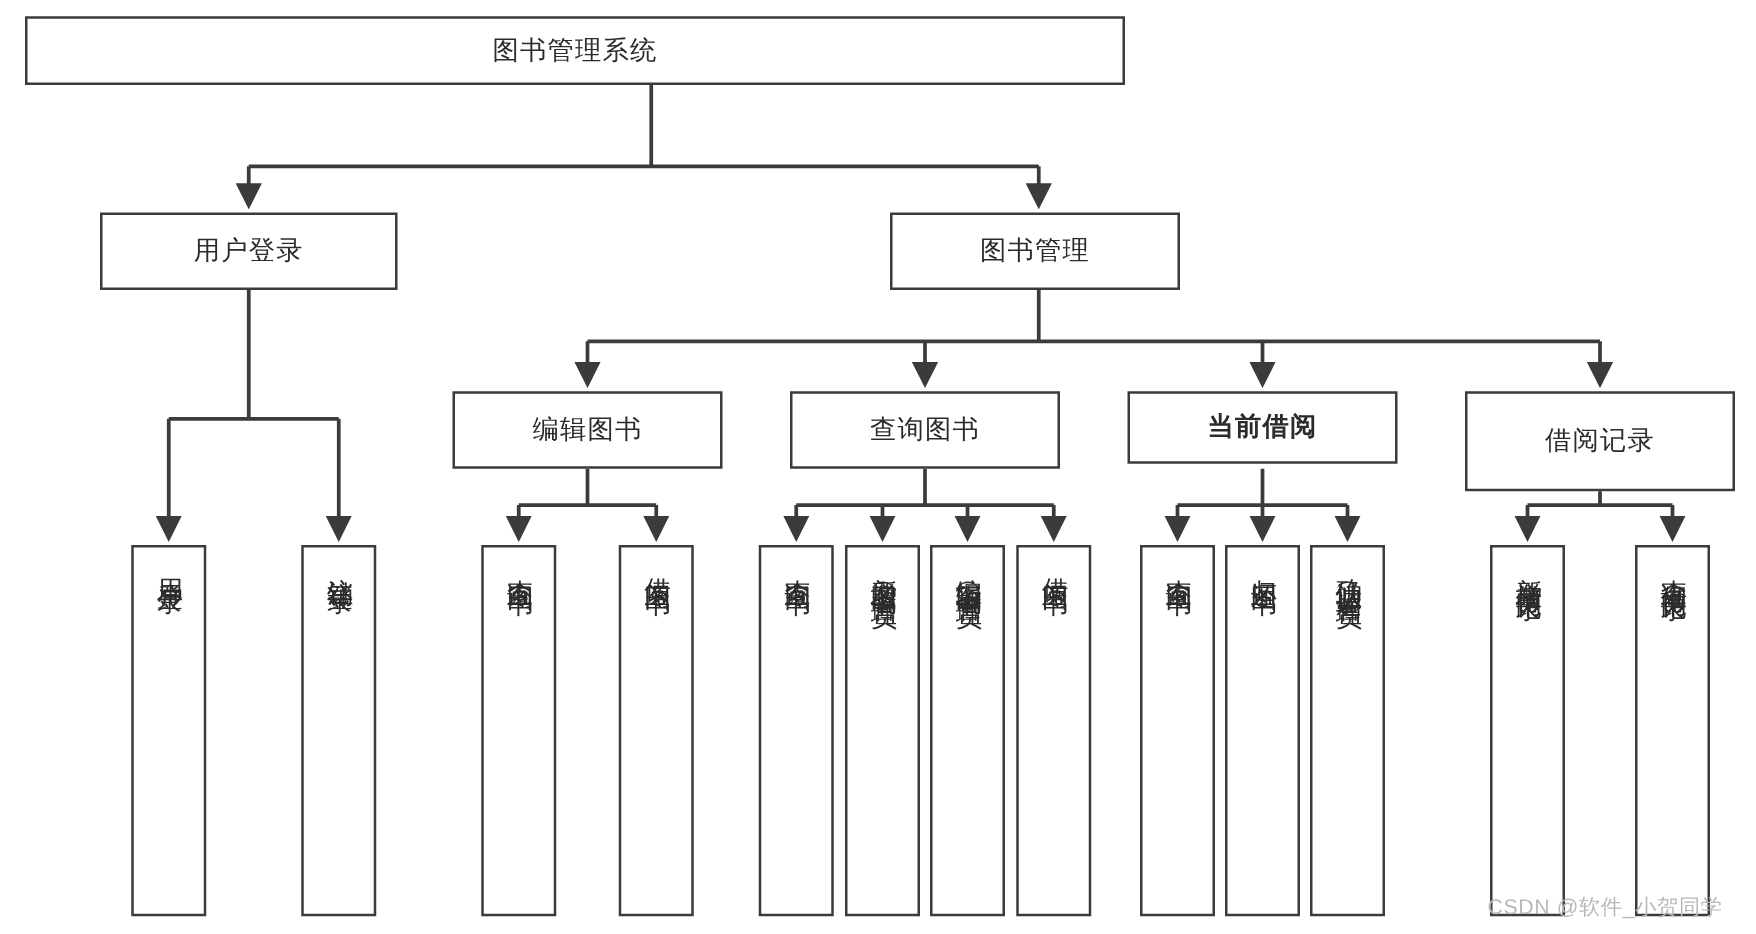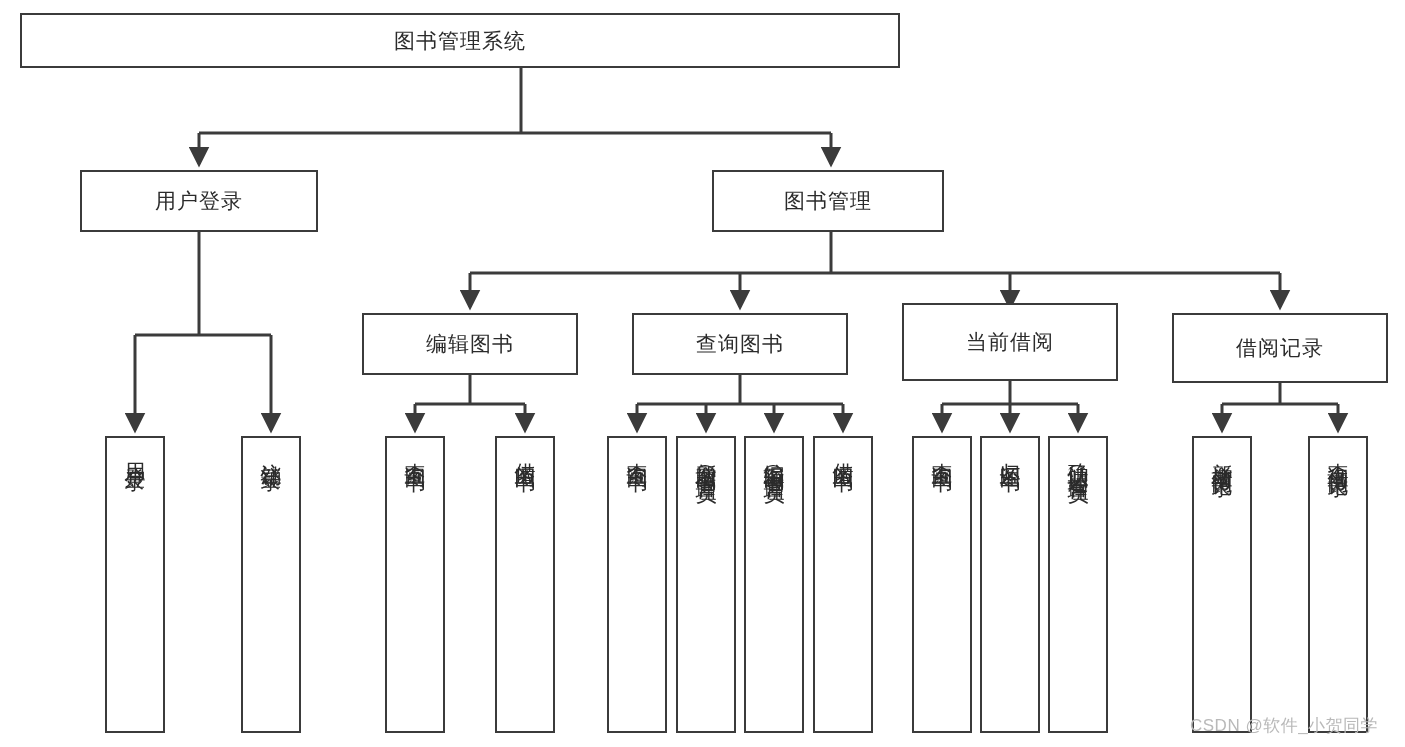--- a/index.html
+++ b/index.html
@@ -127,24 +127,24 @@
   <div class="node node-h" style="left:712px; top:170px; width:232px; height:62px;">
     <span class="label">图书管理</span>
   </div>
 
   <div class="node node-h" style="left:362px; top:313px; width:216px; height:62px;">
     <span class="label">编辑图书</span>
   </div>
   <div class="node node-h" style="left:632px; top:313px; width:216px; height:62px;">
     <span class="label">查询图书</span>
   </div>
-  <div class="node node-h" style="left:902px; top:303px; width:216px; height:78px;">
+  <div class="node node-h" style="left:902px; top:313px; width:216px; height:58px;font-weight:bold;">
     <span class="label">当前借阅</span>
   </div>
-  <div class="node node-h" style="left:1172px; top:313px; width:216px; height:70px;">
+  <div class="node node-h" style="left:1172px; top:313px; width:216px; height:80px;">
     <span class="label">借阅记录</span>
   </div>
 
   <div class="node node-v" style="left:105px; top:436px; width:60px; height:297px;">
     <span class="label">用户登录</span>
   </div>
   <div class="node node-v" style="left:241px; top:436px; width:60px; height:297px;">
     <span class="label">注销登录</span>
   </div>
 

